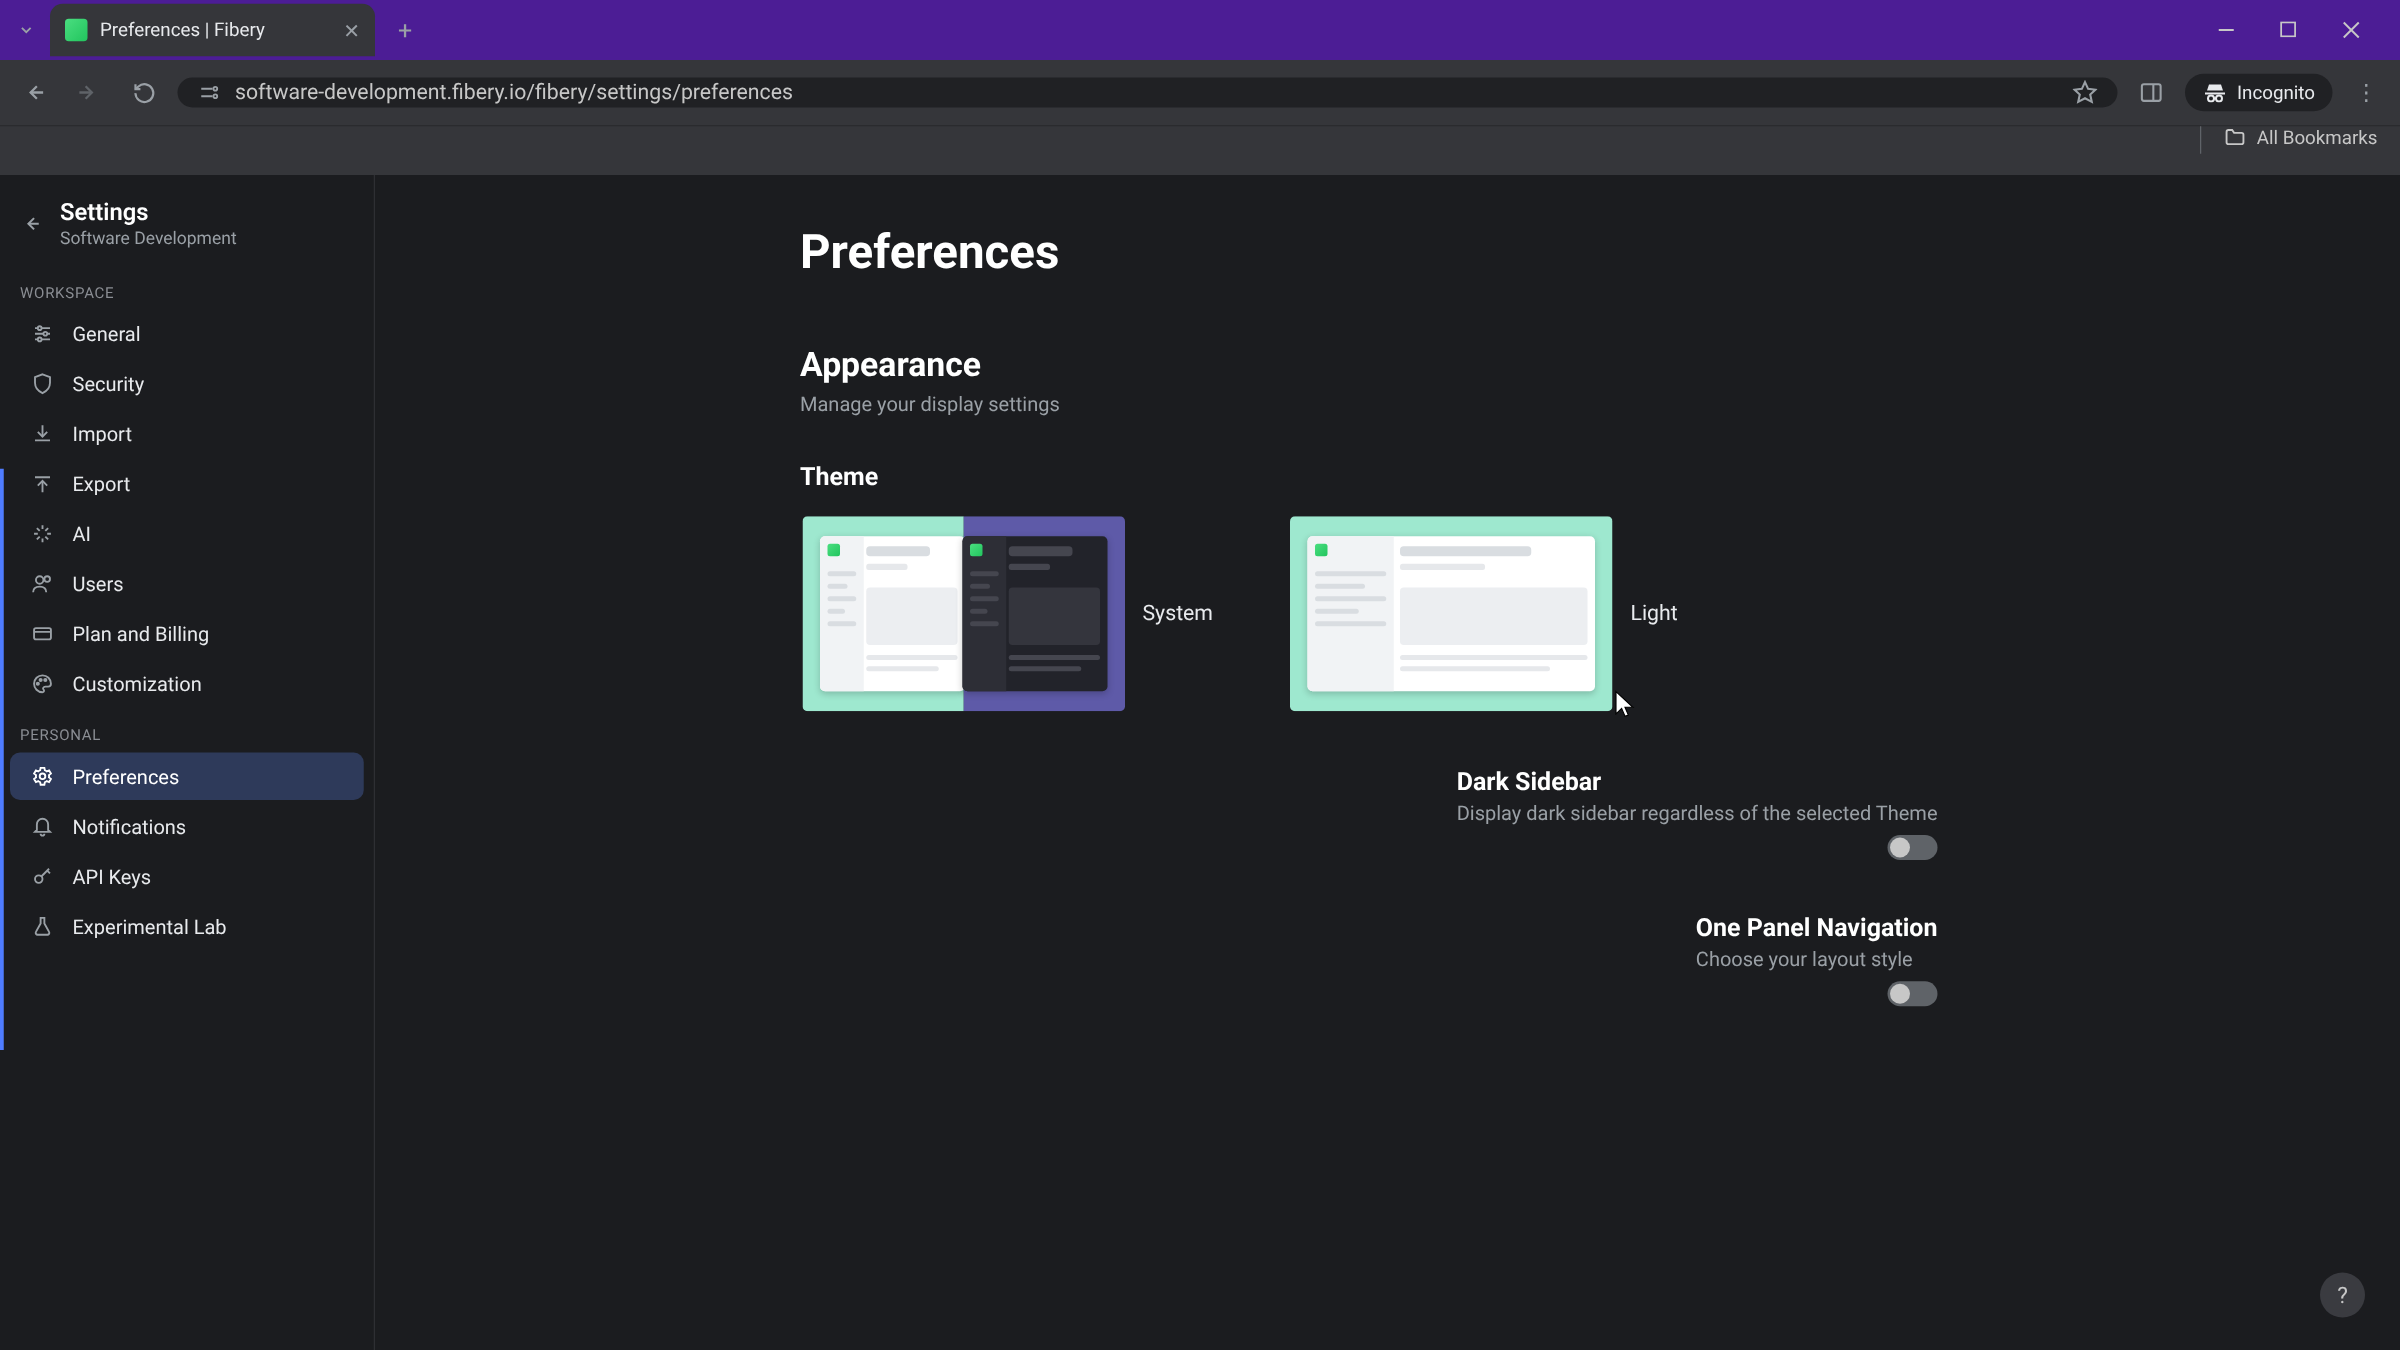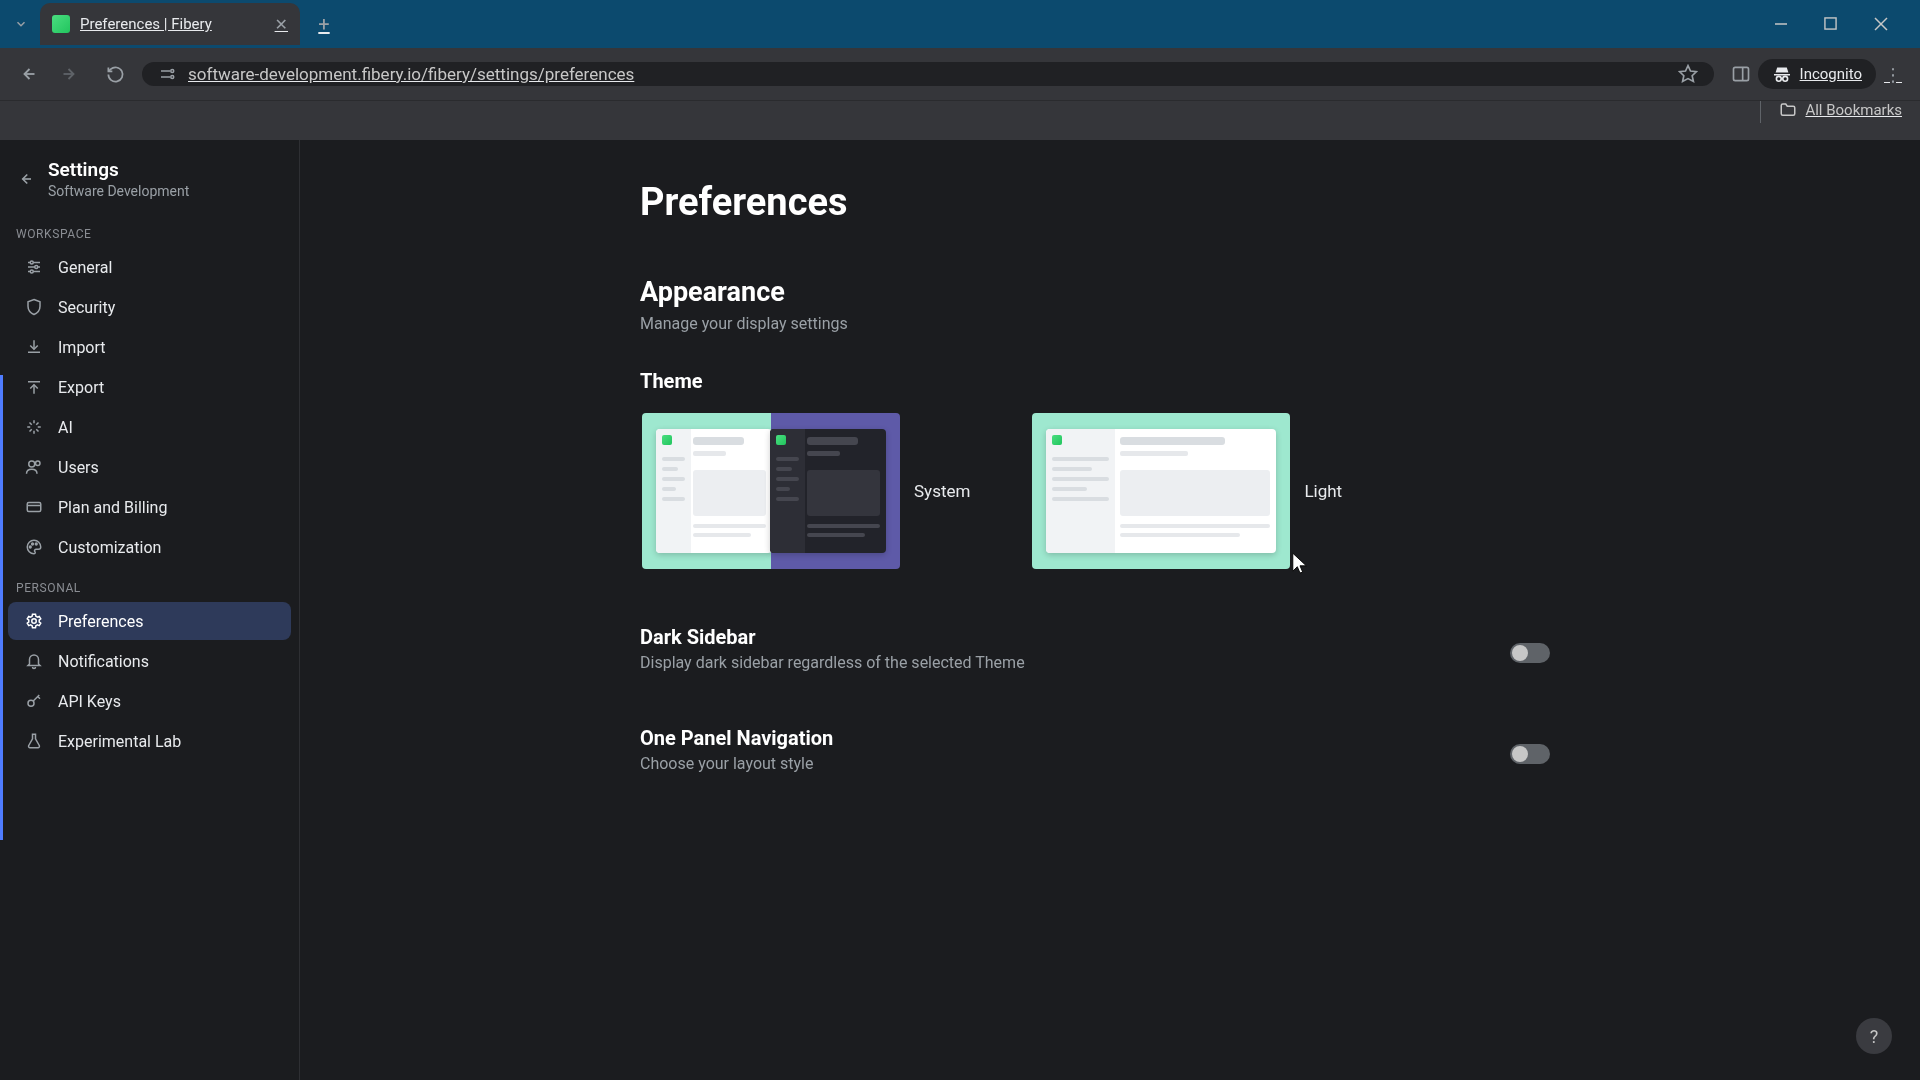--- a/index.html
+++ b/index.html
@@ -1,37 +1,37 @@
 <!DOCTYPE html>
 <html><head>
 <meta charset="utf-8">
 <style>
 * { margin: 0; padding: 0; box-sizing: border-box; font-family: -apple-system, BlinkMacSystemFont, "Segoe UI", Roboto, Arial, sans-serif; }
 html, body { width: 1920px; height: 1080px; overflow: hidden; background: #202124; color: #e8eaed; }
 
 
-.browser-chrome { background: #0c4a6e; text-decoration: underline; }
+.browser-chrome { background: #4c1d95; }
 .tab-strip { display: flex; align-items: center; height: 48px; padding-left: 8px; }
 .tabs-dropdown { width: 26px; height: 26px; display: flex; align-items: center; justify-content: center; border-radius: 4px; color: #9aa0a6; margin-right: 6px; }
 .tab { display: flex; align-items: center; background: #35363a; height: 42px; padding: 0 12px; border-radius: 10px 10px 0 0; min-width: 260px; gap: 10px; }
 .tab .favicon { width: 18px; height: 18px; background: linear-gradient(135deg,#4ade80,#22c55e); border-radius: 3px; }
 .tab-title { font-size: 15px; color: #e8eaed; flex: 1; white-space: nowrap; overflow: hidden; text-overflow: ellipsis; }
 .tab-close { color: #9aa0a6; font-size: 16px; }
 .new-tab { width: 32px; height: 32px; display: flex; align-items: center; justify-content: center; color: #9aa0a6; font-size: 20px; margin-left: 8px; }
 .window-controls { margin-left: auto; display: flex; gap: 22px; padding-right: 18px; color: #c7c7c7; }
 .window-controls span { width: 28px; text-align: center; font-size: 15px; }
 
 .toolbar { display: flex; align-items: center; height: 52px; padding: 0 10px; gap: 10px; background: #35363a; }
 .nav-icon { width: 34px; height: 34px; display: flex; align-items: center; justify-content: center; color: #9aa0a6; border-radius: 50%; }
 .nav-icon.disabled { color: #5f6368; }
 .address-bar { flex: 1; display: flex; align-items: center; background: #202124; border-radius: 22px; height: 24px; padding: 0 16px; gap: 12px; }
 .site-info-icon { color: #9aa0a6; font-size: 14px; }
 .url-text { color: #c7c7c7; font-size: 17px; flex: 1; }
 .star-icon { color: #9aa0a6; }
-.toolbar-right { display: flex; align-items: center; gap: 0; }
+.toolbar-right { display: flex; align-items: center; gap: 10px; }
 .side-panel-icon { width: 34px; height: 34px; display: flex; align-items: center; justify-content: center; color: #9aa0a6; }
 .incognito-chip { display: flex; align-items: center; gap: 8px; background: #202124; border-radius: 18px; padding: 6px 14px; color: #e8eaed; font-size: 15px; }
 .menu-dots { width: 34px; height: 34px; display: flex; align-items: center; justify-content: center; color: #9aa0a6; font-size: 18px; }
 
 .bookmarks-bar { display: flex; justify-content: flex-end; align-items: flex-start; height: 40px; padding: 0 18px; background: #35363a; border-top: 1px solid #2a2b2e; }
 .bookmarks-sep { width: 1px; height: 22px; background: #5f6368; margin-right: 18px; }
 .all-bookmarks { display: flex; align-items: center; gap: 8px; color: #c7c7c7; font-size: 15px; }
 
 
 .app { display: flex; height: calc(1080px - 140px); background: #1b1c1f; }
@@ -88,21 +88,21 @@
 .light-win .mw-side{background:#f1f3f5;}
 
 
 .dark-bg { position:absolute; inset:0; background:#5e5aa8; }
 .dark-win { position:absolute; top:16px; bottom:16px; left:14px; right:14px; background:#22232a; border-radius:4px;}
 .dark-win .mw-side{background:#2d2e36;}
 .dark-win .mw-h,.dark-win .mw-sub,.dark-win .mw-line{background:#45464f;}
 .dark-win .mw-body{background:#34353d;}
 .dark-win .mw-sidelines span{background:#45464f;}
 
-.toggle-row { display: flex; align-items: center; margin-top: 54px; width: 910px; }
+.toggle-row { display: flex; align-items: flex-end; margin-top: 42px; width: 910px; flex-direction: column; }
 .toggle-text { flex: 1; }
 .toggle-title { font-size: 20px; font-weight: 700; color: #fff; }
 .toggle-desc { font-size: 16px; color: #9aa0a6; margin-top: 4px; }
 .toggle { width: 40px; height: 20px; background: #5f6368; border-radius: 10px; position: relative; margin-top: 8px; }
 .toggle .knob { position: absolute; width: 16px; height: 16px; background: #c7c7c7; border-radius: 50%; top: 2px; left: 2px; }
 
 .cursor { position: absolute; width: 18px; height: 26px; pointer-events: none; }
 
 .help-fab { position: absolute; right: 28px; bottom: 26px; width: 36px; height: 36px; border-radius: 50%; background: #3a3b40; color: #c7c7c7; display: flex; align-items: center; justify-content: center; font-size: 18px; }
 

